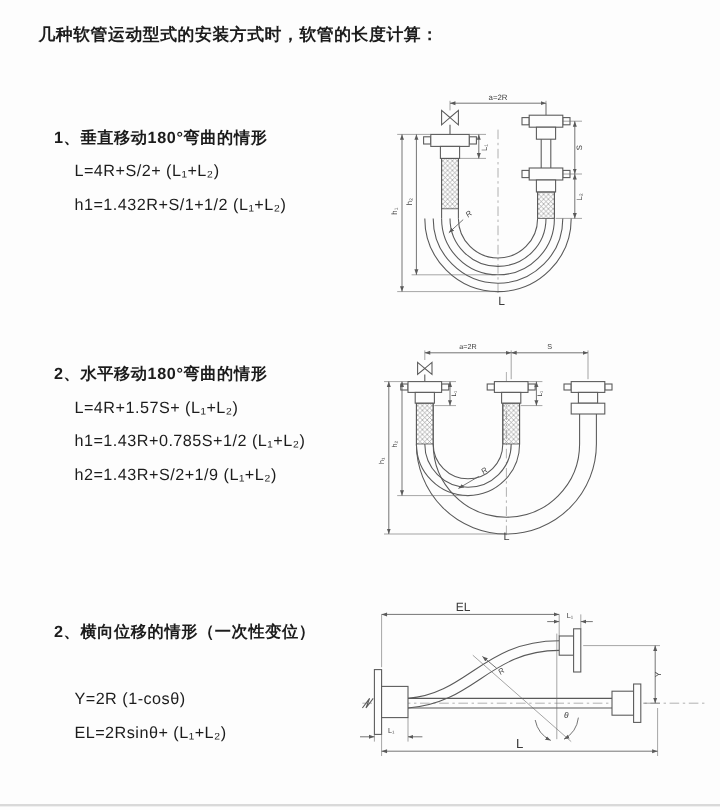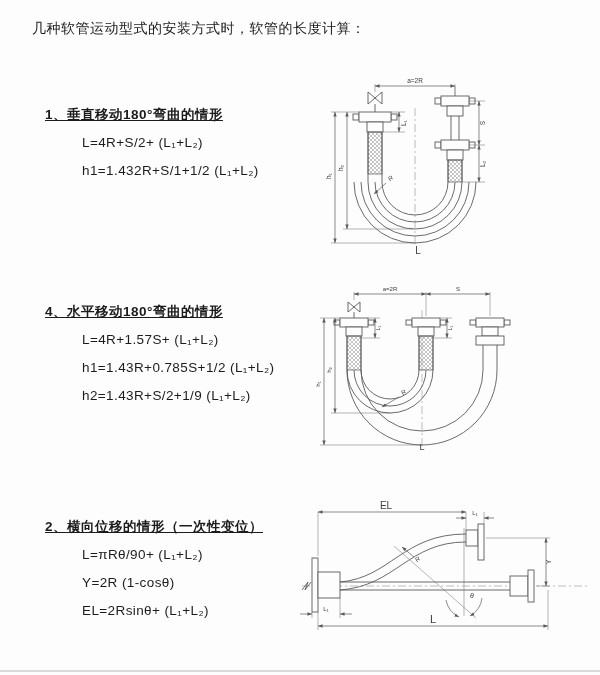--- a/index.html
+++ b/index.html
@@ -2,26 +2,26 @@
 <html><head>
 <meta charset="utf-8">
 <style>
   html,body{margin:0;padding:0;}
   body{
     width:600px;height:675px;position:relative;background:#fdfdfd;
     font-family:"Liberation Sans","DejaVu Sans",sans-serif;color:#1c1c1c;
     overflow:hidden;
   }
   .page-title{
-    position:absolute;left:32px;top:20px;font-size:14px;font-weight:400;
+    position:absolute;left:32px;top:20px;font-size:14px;font-weight:700;
     letter-spacing:0.5px;
   }
   .section{position:absolute;left:45px;}
-  .sec-heading{font-size:13.5px;font-weight:600;letter-spacing:0.5px;text-decoration:underline;}
-  .formula{position:absolute;left:17px;font-size:13.5px;letter-spacing:0.4px;white-space:nowrap;margin-left:20px;}
+  .sec-heading{font-size:13.5px;font-weight:600;letter-spacing:0.5px;}
+  .formula{position:absolute;left:17px;font-size:13.5px;letter-spacing:0.4px;white-space:nowrap;}
   .f1{top:29px;} .f2{top:57px;} .f3{top:85px;}
   .diagram{position:absolute;}
   svg{display:block;}
   svg text{font-family:"Liberation Sans","DejaVu Sans",sans-serif;fill:#3c3c3c;}
   .lbl{font-size:6.5px;}
   .lbl-big{font-size:10px;}
   .lbl-it{font-style:italic;}
   .draw{stroke:#5a5a5a;stroke-width:0.9;fill:none;}
   .fit{stroke:#5a5a5a;stroke-width:0.9;fill:#fdfdfd;}
   .dim{stroke:#5a5a5a;stroke-width:0.7;fill:none;}
@@ -34,29 +34,28 @@
 
 <div class="page-title">几种软管运动型式的安装方式时，软管的长度计算：</div>
 
 <div class="section" style="top:106px;">
   <div class="sec-heading">1、垂直移动180°弯曲的情形</div>
   <div class="formula f1">L=4R+S/2+ (L₁+L₂)</div>
   <div class="formula f2">h1=1.432R+S/1+1/2 (L₁+L₂)</div>
 </div>
 
 <div class="section" style="top:303px;">
-  <div class="sec-heading">4、水平移动180°弯曲的情形</div>
+  <div class="sec-heading">2、水平移动180°弯曲的情形</div>
   <div class="formula f1">L=4R+1.57S+ (L₁+L₂)</div>
   <div class="formula f2">h1=1.43R+0.785S+1/2 (L₁+L₂)</div>
   <div class="formula f3">h2=1.43R+S/2+1/9 (L₁+L₂)</div>
 </div>
 
 <div class="section" style="top:518px;">
   <div class="sec-heading">2、横向位移的情形（一次性变位）</div>
-  <div class="formula f1">L=πRθ/90+ (L₁+L₂)</div>
   <div class="formula f2">Y=2R (1-cosθ)</div>
   <div class="formula f3">EL=2Rsinθ+ (L₁+L₂)</div>
 </div>
 
 <div class="diagram" style="left:313px;top:70px;">
 <svg width="230" height="190" viewBox="0 0 230 190">
   <defs>
     <pattern id="d1h" width="4" height="4" patternUnits="userSpaceOnUse">
       <path d="M0,4 L4,0 M0,0 L4,4" stroke="#8c8c8c" stroke-width="0.5"></path>
     </pattern>

